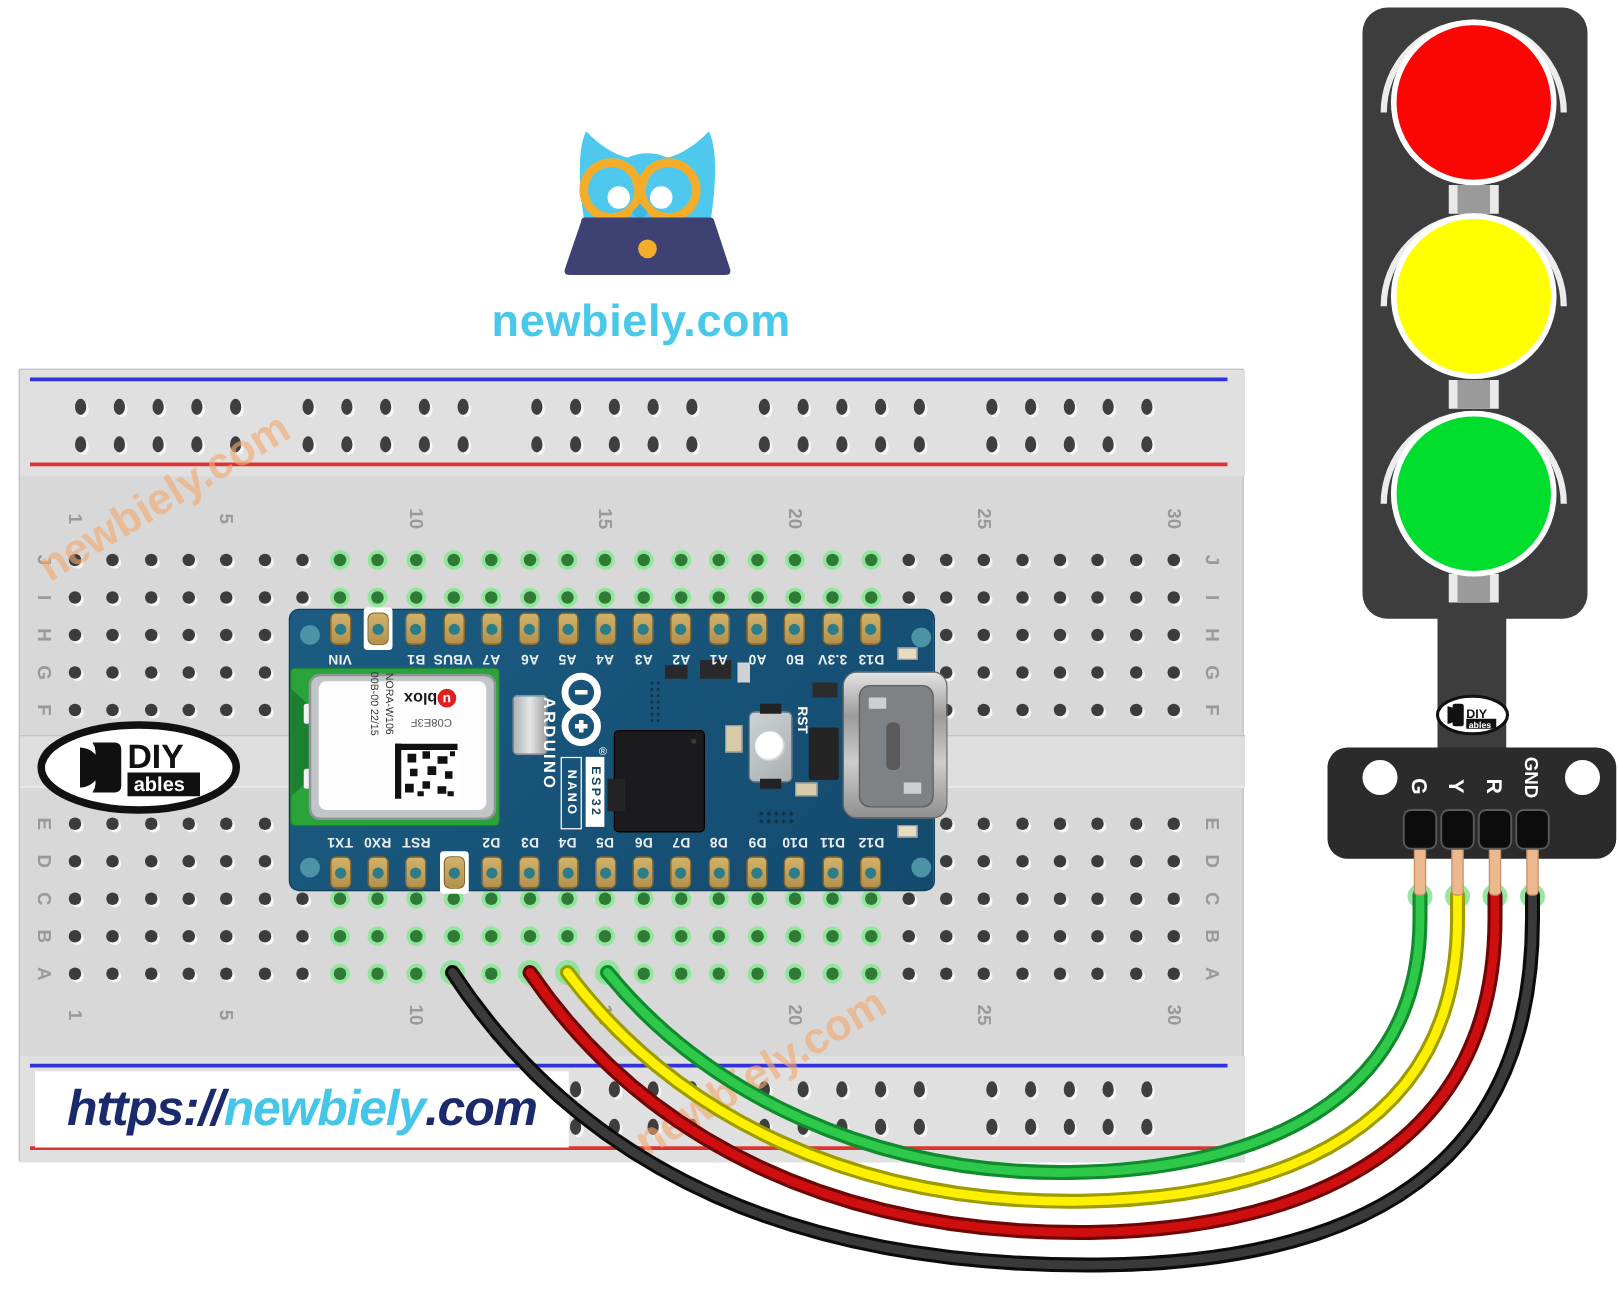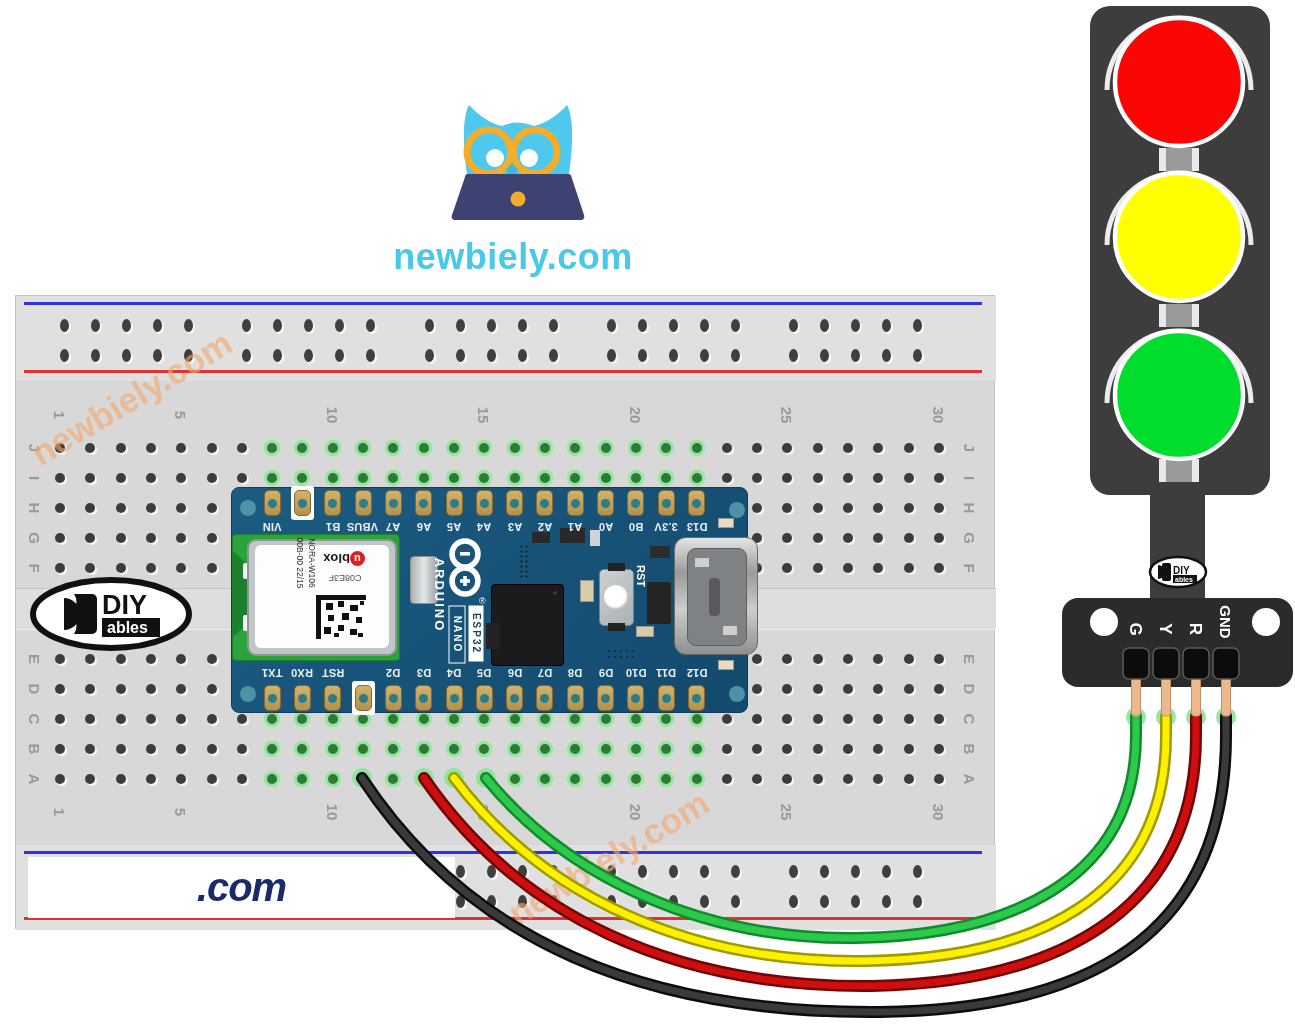--- a/index.html
+++ b/index.html
@@ -713,20 +713,22 @@
     <g>
       <path d="M 36 22 a 16 16 0 0 1 0 32 z" fill="#111"></path>
       <path d="M 46 18 h 18 a 5 5 0 0 1 5 5 v 30 a 5 5 0 0 1 -5 5 h -18 a 14 14 0 0 0 0 -16 v -8 a 14 14 0 0 0 0 -16 z" fill="#111"></path>
     </g>
     <text x="74" y="38" font-size="27" font-weight="bold" fill="#111" font-family="Liberation Sans,sans-serif">DIY</text>
     <rect x="74" y="42" width="58" height="19" fill="#111"></rect>
     <text x="79" y="57" font-size="16" font-weight="bold" fill="#fff" font-family="Liberation Sans,sans-serif">ables</text>
   </svg>
 
   <div id="urlbox">
+    <span style="color:#1a2a6b;">https://</span>
+      <span style="color:#45c6e8;">newbiely</span>
       <span style="color:#1a2a6b;">.com</span>
   </div>
 
   <svg id="wires" class="abs" style="left:0;top:0;pointer-events:none;" width="1295" height="1031" viewBox="0 0 1295 1031">
       <circle cx="486" cy="778" r="10" fill="rgba(140,228,152,0.9)"></circle>
       <circle cx="1136" cy="717" r="10" fill="rgba(140,228,152,0.9)"></circle>
       <path d="M 486 778 C 566 876, 700 940, 856 938 C 1005 936, 1136 882, 1136 735 L 1136 716" fill="none" stroke="#118a2e" stroke-width="12" stroke-linecap="round"></path>
       <path d="M 486 778 C 566 876, 700 940, 856 938 C 1005 936, 1136 882, 1136 735 L 1136 716" fill="none" stroke="#2ec84a" stroke-width="7" stroke-linecap="round"></path>
       <circle cx="454" cy="778" r="10" fill="rgba(140,228,152,0.9)"></circle>
       <circle cx="1166" cy="717" r="10" fill="rgba(140,228,152,0.9)"></circle>

